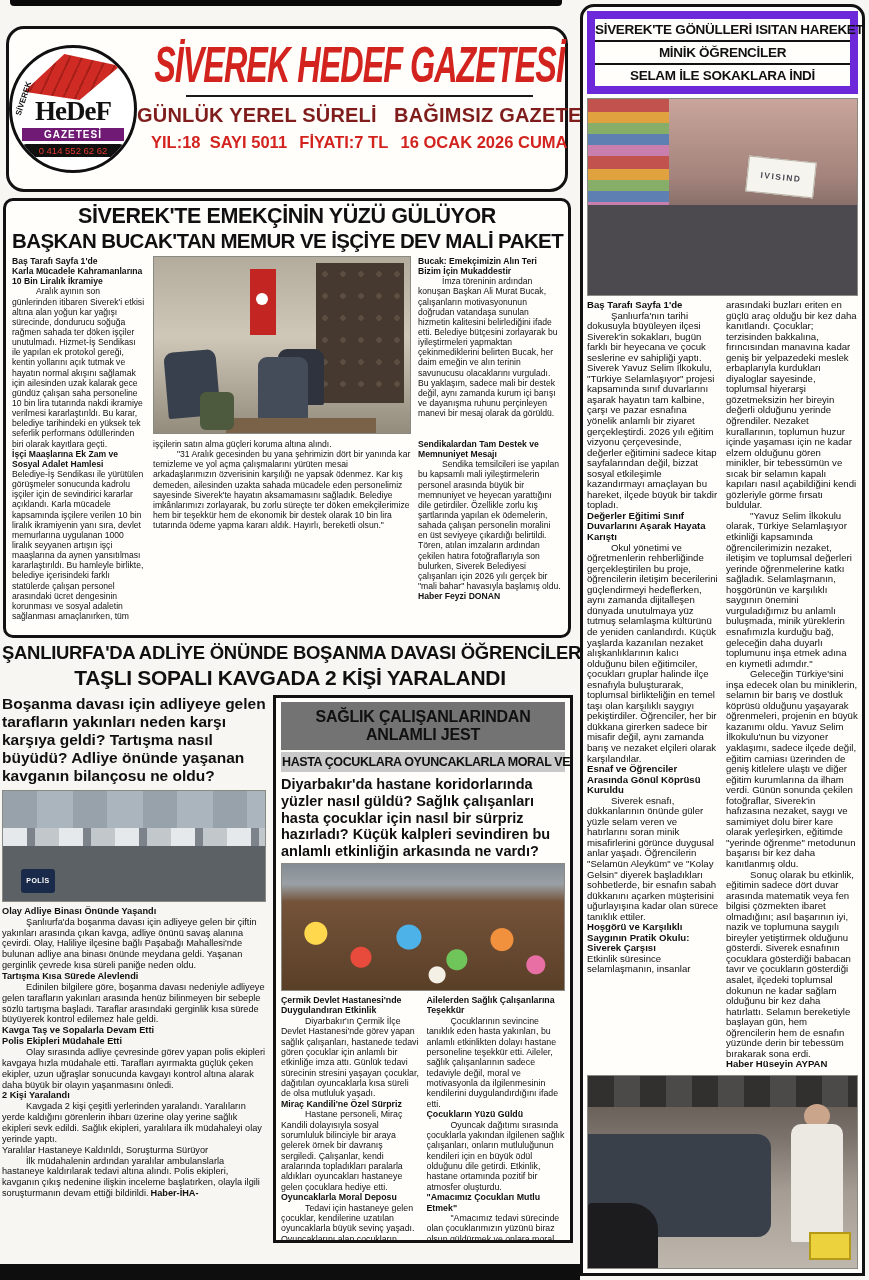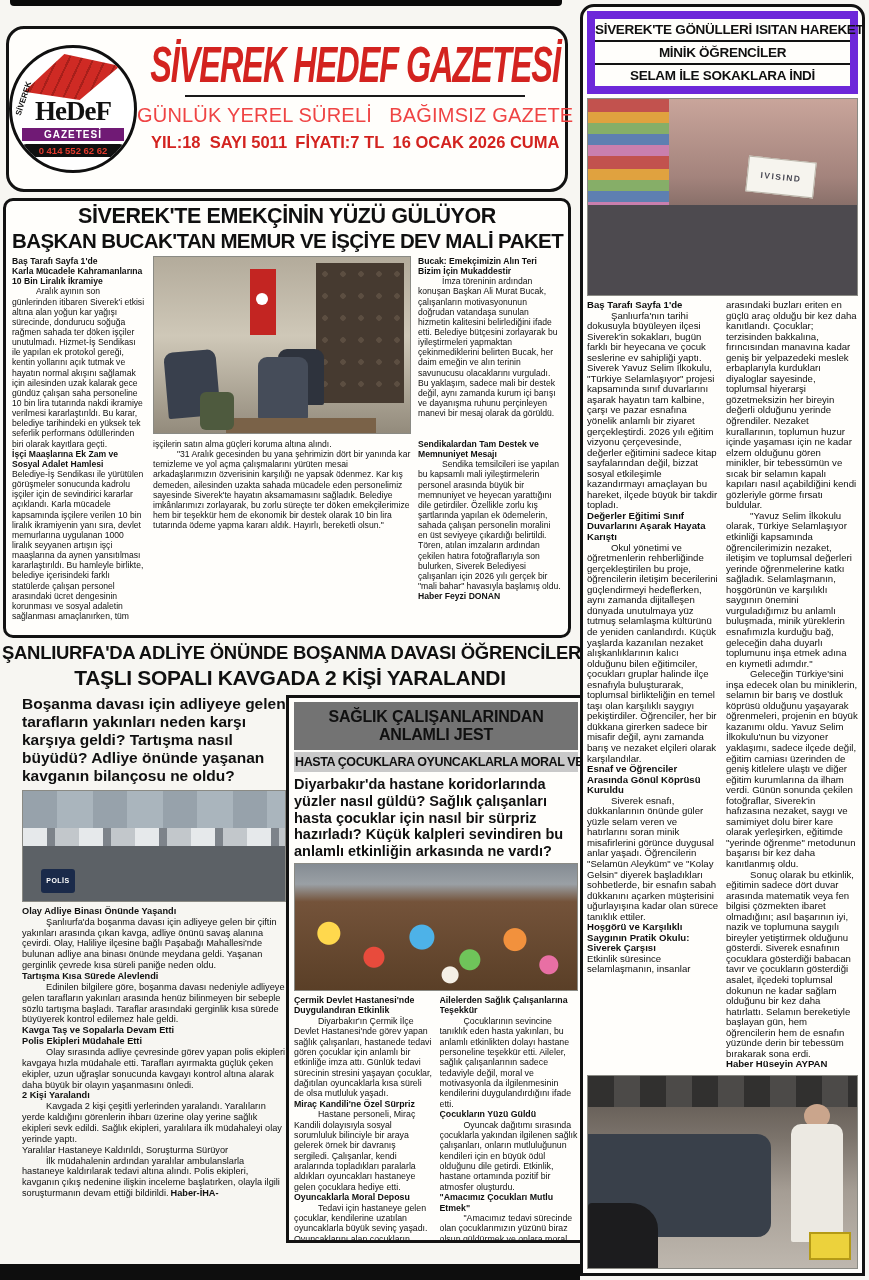--- a/index.html
+++ b/index.html
@@ -17,26 +17,26 @@
                position:relative;overflow:hidden;}
   .logo-roof{position:absolute;left:12px;top:6px;width:96px;height:46px;
              background:repeating-linear-gradient(115deg,#cf2a24 0 9px,#a81f1a 9px 11px);
              clip-path:polygon(0 82%,42% 0,100% 26%,58% 100%);}
   .logo-siverek{position:absolute;left:-6px;top:46px;transform:rotate(-72deg);font-size:8px;font-weight:bold;}
   .logo-name{position:absolute;left:0;right:0;top:48px;text-align:center;font-family:"Liberation Serif",serif;
              font-weight:bold;font-size:27px;letter-spacing:-1px;}
   .logo-bar{position:absolute;left:10px;right:10px;top:80px;background:#701a75;color:#fff;
             font-size:10px;font-weight:bold;text-align:center;padding:1px 0;letter-spacing:1px;}
   .logo-phone{position:absolute;left:8px;right:8px;top:96px;background:#101010;color:#e23a2e;
-              font-size:9.5px;font-weight:bold;text-align:center;border-radius:8px;padding:1px 0;}
+              font-size:9.5px;font-weight:normal;text-align:center;border-radius:8px;padding:1px 0;}
   .mast-main{flex:1;display:flex;flex-direction:column;align-items:center;padding-right:6px;}
   .mast-title{margin-top:16px;font-size:33px;font-weight:bold;font-style:italic;color:#d3231f;
               white-space:nowrap;letter-spacing:-1px;line-height:1;transform:scale(0.98,1.5);transform-origin:50% 30%;}
   .mast-rule{width:78%;border-bottom:2.5px solid #1a1a1a;margin-top:17px;}
-  .mast-subtitle{margin-top:7px;font-size:20px;font-weight:normal;color:#ef4444;white-space:pre;letter-spacing:0.2px;}
+  .mast-subtitle{margin-top:7px;font-size:20px;font-weight:bold;color:#7f1d1d;white-space:pre;letter-spacing:0.2px;}
   .mast-info{width:100%;display:flex;justify-content:space-between;padding:6px 14px 0 14px;box-sizing:border-box;
              font-size:16.5px;font-weight:bold;color:#d3231f;white-space:pre;}
   
   #lead-box{position:absolute;left:3px;top:198px;width:568px;height:440px;border:3px solid #121212;
             border-radius:10px;background:#fffefb;box-sizing:border-box;padding:3px 6px;}
   .lead-h1{font-size:21.5px;font-weight:bold;text-align:center;letter-spacing:-0.4px;white-space:nowrap;}
   .lead-h2{font-size:20.5px;font-weight:bold;text-align:center;letter-spacing:-0.6px;white-space:nowrap;}
   .lead-grid{display:grid;grid-template-columns:134px 1fr 144px;grid-template-rows:178px auto;
              gap:5px 7px;margin-top:3px;height:calc(100% - 58px);overflow:hidden;}
   .lead-colA{grid-column:1;grid-row:1/3;}
@@ -48,21 +48,21 @@
   .txt{font-size:8.6px;line-height:1.18;text-align:left;overflow:hidden;}
   .txt p{margin:0;}
   .ph{font-weight:bold;}
   .pp{text-indent:24px;}
   .pb{font-weight:bold;}
   .isig{font-weight:bold;margin-left:2px;}
   
   #court{position:absolute;left:2px;top:642px;width:576px;}
   .court-h1{font-size:18.5px;font-weight:bold;text-align:center;letter-spacing:-0.3px;white-space:nowrap;}
   .court-h2{font-size:21px;font-weight:bold;text-align:center;letter-spacing:-0.3px;margin-top:2px;}
-  .court-row{display:flex;margin-top:5px;margin-left:20px;}
+  .court-row{display:flex;gap:7px;margin-top:5px;}
   .court-left{width:264px;flex:none;}
   .court-intro{margin:0;font-size:15.5px;font-weight:bold;line-height:1.16;}
   .ph-court{height:110px;margin:5px 0 4px 0;}
   .court-body{font-size:9.2px;line-height:1.18;}
   
   .health-box{width:300px;flex:none;border:3px solid #121212;background:#fffefb;box-sizing:border-box;
               padding:4px 5px;height:548px;overflow:hidden;}
   .health-title{text-align:center;font-weight:bold;}
   .ht-line1{background:#737373;font-size:16px;padding:6px 2px;letter-spacing:-0.2px;}
   .ht-line2{background:#c9c9c9;font-size:12.5px;padding:3px 1px;margin-top:2px;letter-spacing:-0.4px;white-space:nowrap;}

